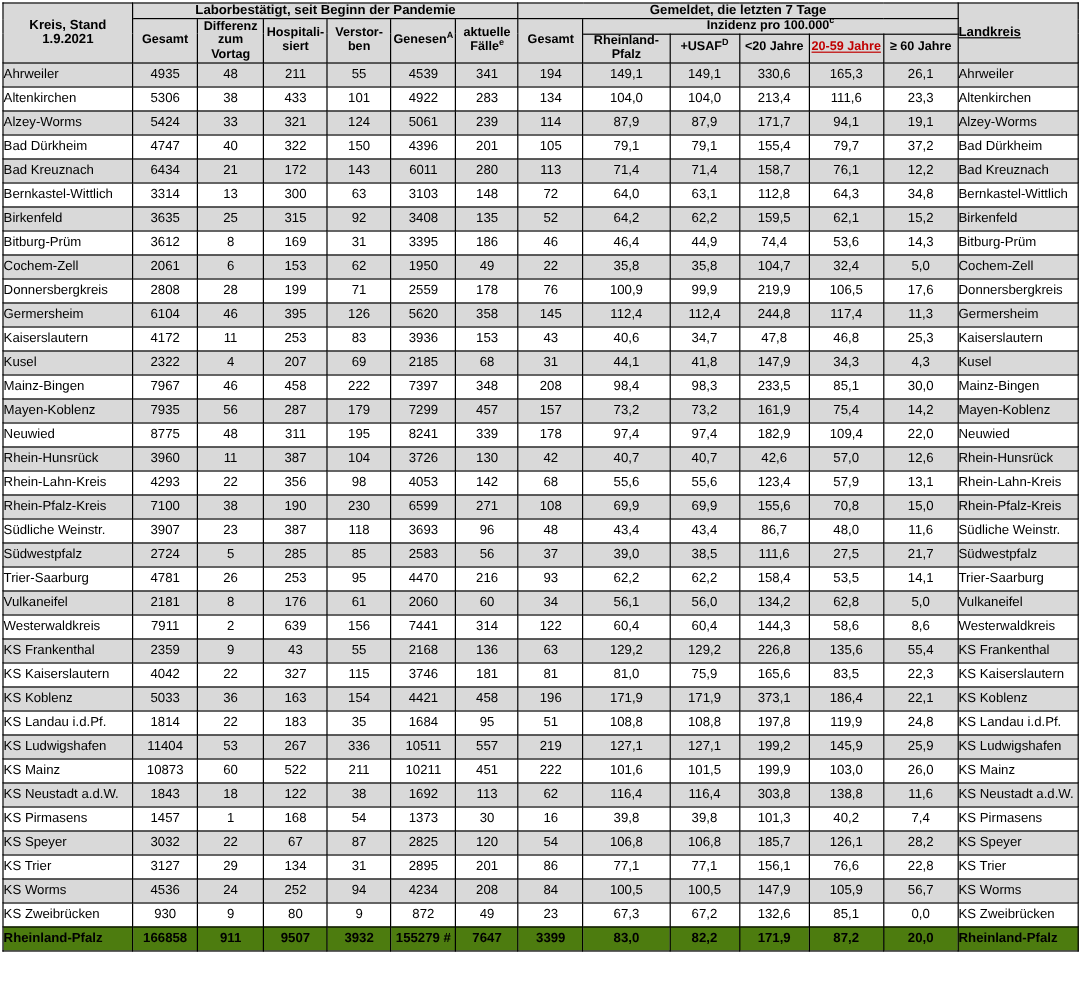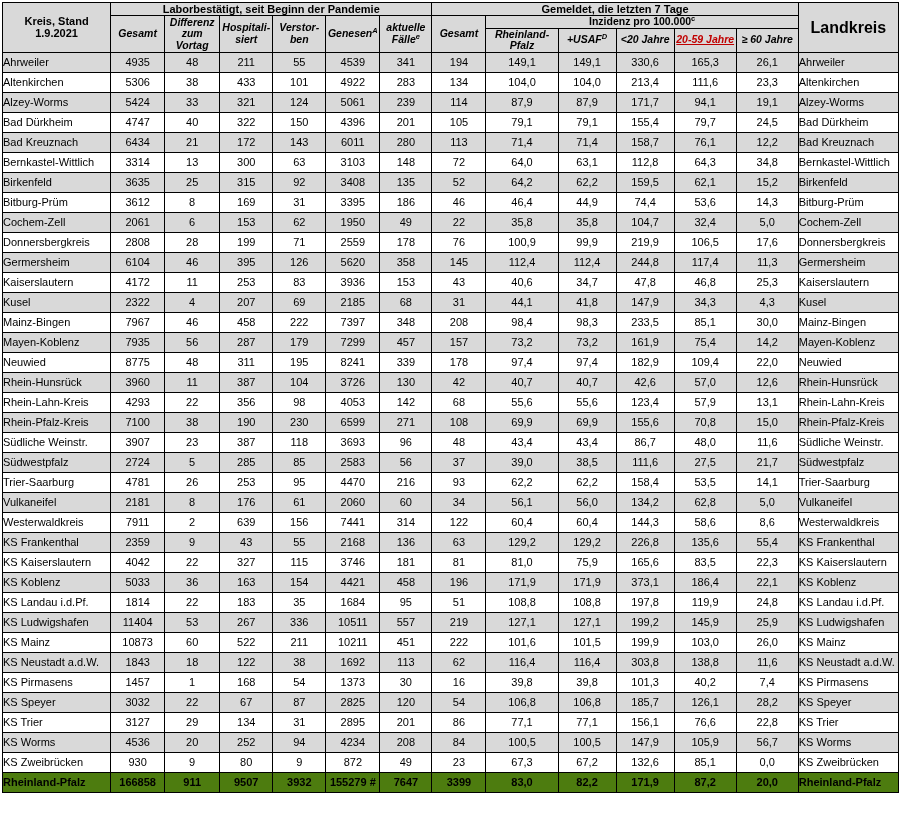--- a/index.html
+++ b/index.html
@@ -40,30 +40,30 @@
     text-align: center;
     font-size: 10.5px;
     padding: 2px 1px;
   }
   th.kreis-stand {
     font-size: 11px;
     text-align: center;
     line-height: 1.35;
   }
   th.landkreis-head {
-    font-size: 16px;
-    text-align: center;
+    font-size: 11px;
+    text-align: left;
+    text-decoration: underline;
   }
   th.group-title {
     font-size: 11px;
     font-weight: bold;
   }
   th.sub {
     font-size: 10.5px;
-    font-style: italic;
   }
   th.inzidenz-title {
     font-size: 10.5px;
     font-weight: bold;
   }
   .sup {
     font-size: 7.5px;
     vertical-align: super;
     line-height: 0;
   }
@@ -241,21 +241,21 @@
         <td class="num">40</td>
         <td class="num">322</td>
         <td class="num">150</td>
         <td class="num">4396</td>
         <td class="num">201</td>
         <td class="num">105</td>
         <td class="num">79,1</td>
         <td class="num">79,1</td>
         <td class="num">155,4</td>
         <td class="num">79,7</td>
-        <td class="num">24,5</td>
+        <td class="num">37,2</td>
         <td class="name">Bad Dürkheim</td>
       </tr>
       <tr class="alt">
         <td class="name">Bad Kreuznach</td>
         <td class="num">6434</td>
         <td class="num">21</td>
         <td class="num">172</td>
         <td class="num">143</td>
         <td class="num">6011</td>
         <td class="num">280</td>
@@ -727,21 +727,21 @@
         <td class="num">77,1</td>
         <td class="num">77,1</td>
         <td class="num">156,1</td>
         <td class="num">76,6</td>
         <td class="num">22,8</td>
         <td class="name">KS Trier</td>
       </tr>
       <tr class="alt">
         <td class="name">KS Worms</td>
         <td class="num">4536</td>
-        <td class="num">20</td>
+        <td class="num">24</td>
         <td class="num">252</td>
         <td class="num">94</td>
         <td class="num">4234</td>
         <td class="num">208</td>
         <td class="num">84</td>
         <td class="num">100,5</td>
         <td class="num">100,5</td>
         <td class="num">147,9</td>
         <td class="num">105,9</td>
         <td class="num">56,7</td>

